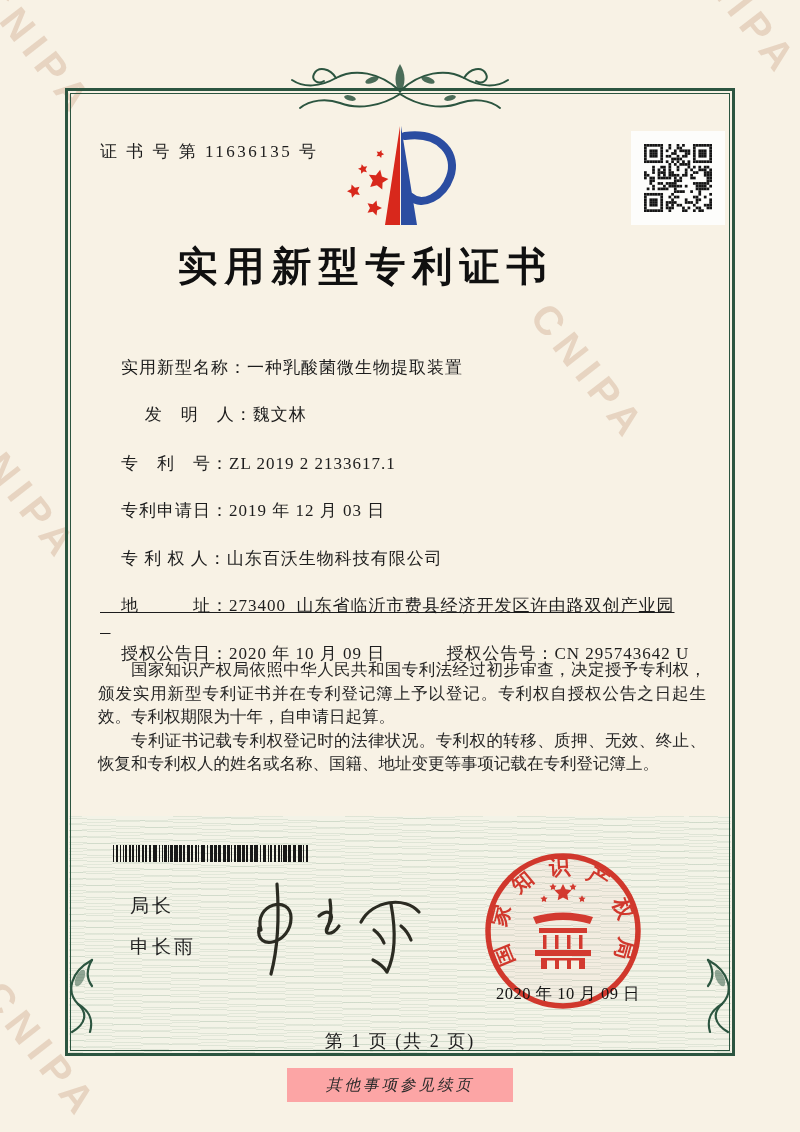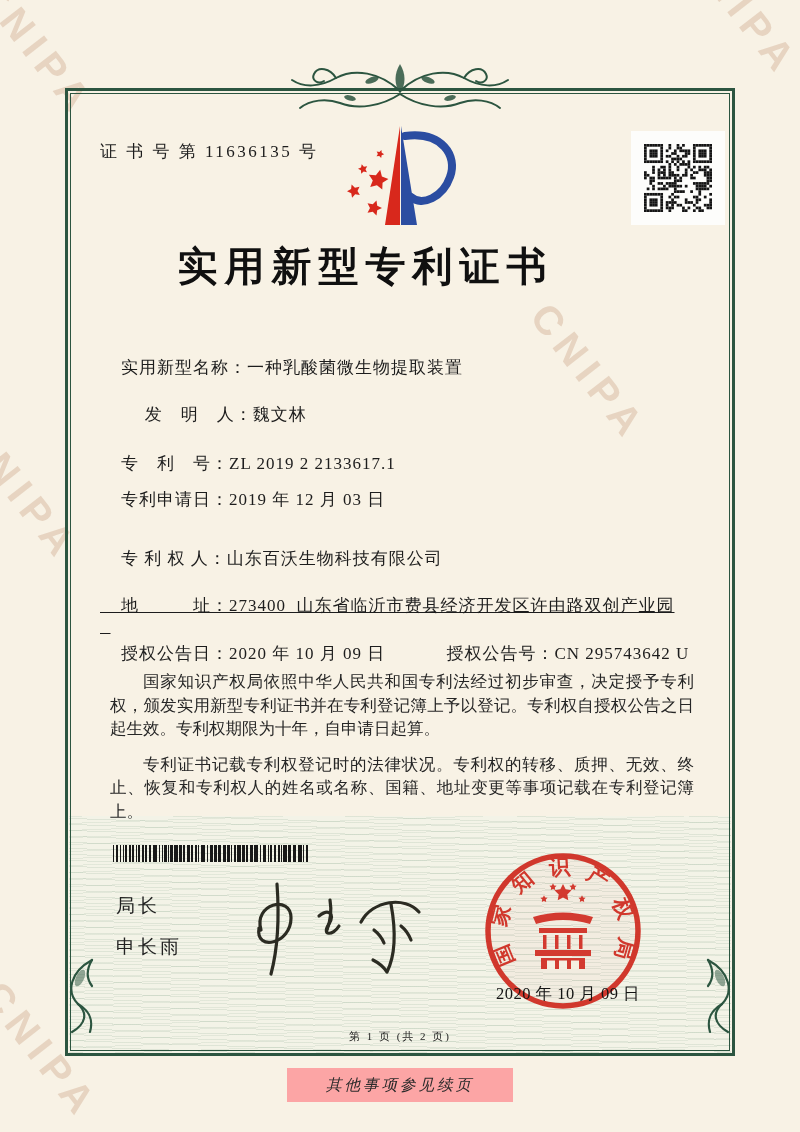--- a/index.html
+++ b/index.html
@@ -30,32 +30,32 @@
   .certno{position:absolute;left:100px;top:140px;font-size:17px;letter-spacing:2.5px;white-space:pre;}
   .logo{position:absolute;left:330px;top:112px;width:150px;height:120px;}
   .qr-patch{position:absolute;left:631px;top:131px;width:94px;height:94px;background:#fdfdfb;}
   .qr{position:absolute;left:644px;top:144px;width:68px;height:68px;}
   .title{position:absolute;left:0;top:239px;width:731px;text-align:center;
     font-size:40px;font-weight:700;letter-spacing:7px;color:#101010;}
   .row{position:absolute;left:100px;font-size:17px;letter-spacing:1px;white-space:pre;}
   .row .pair2{position:absolute;left:315px;top:0;white-space:pre;}
   .paras{position:absolute;left:98px;top:658px;width:608px;font-size:16.5px;
     line-height:23.5px;text-align:justify;color:#262626;}
-  .paras p{margin:12px;text-indent:2em;}
+  .paras p{margin:0;text-indent:2em;}
   .barcode{position:absolute;left:113px;top:845px;width:200px;height:17px;}
-  .signer{position:absolute;left:116px;top:893px;
+  .signer{position:absolute;left:130px;top:893px;
     font-family:"Liberation Sans","DejaVu Sans",sans-serif;
     font-size:19px;letter-spacing:3px;color:#222;}
   .signer div{margin-bottom:15px;}
   .signature{position:absolute;left:233px;top:876px;width:200px;height:104px;}
   .seal{position:absolute;left:463px;top:831px;width:200px;height:200px;opacity:.93;}
   .sealdate{position:absolute;left:468px;top:983px;width:200px;text-align:center;
     font-size:16.5px;letter-spacing:.5px;color:#141414;white-space:pre;}
   .pagenum{position:absolute;left:65px;top:1029px;width:670px;text-align:center;
-    font-size:11px;letter-spacing:2px;}
+    font-size:18px;letter-spacing:2px;}
   .notepatch{position:absolute;left:287px;top:1068px;width:226px;height:34px;
     background:#fca5a5;text-align:center;line-height:34px;font-size:15.5px;
     letter-spacing:3px;font-style:italic;color:#2a2a2a;}
   .ornament{position:absolute;left:280px;top:58px;width:240px;height:66px;}
   .flourish{position:absolute;width:40px;height:80px;}
   .flourish.left{left:58px;top:956px;}
   .flourish.right{left:702px;top:956px;transform:scaleX(-1);}
 </style>
 </head>
 <body>
@@ -429,21 +429,21 @@
 
   <div class="row" style="top:336px;font-family:Liberation Serif, serif;">
     <span>实用新型名称：</span><span>一种乳酸菌微生物提取装置</span>
   </div>
   <div class="row" style="top:384px;font-family:Liberation Mono, monospace;">
     <span>发　明　人：</span><span>魏文林</span>
   </div>
   <div class="row" style="top:432px;">
     <span>专　利　号：</span><span>ZL 2019 2 2133617.1</span>
   </div>
-  <div class="row" style="top:468px;text-align:right;">
+  <div class="row" style="top:479px;text-align:right;">
     <span>专利申请日：</span><span>2019 年 12 月 03 日</span>
   </div>
   <div class="row" style="top:527px;">
     <span>专 利 权 人：</span><span>山东百沃生物科技有限公司</span>
   </div>
   <div class="row" style="top:574px;text-decoration:underline;">
     <span>地　　　址：</span><span>273400  山东省临沂市费县经济开发区许由路双创产业园</span>
   </div>
   <div class="row" style="top:622px;">
     <span>授权公告日：</span><span>2020 年 10 月 09 日</span>

